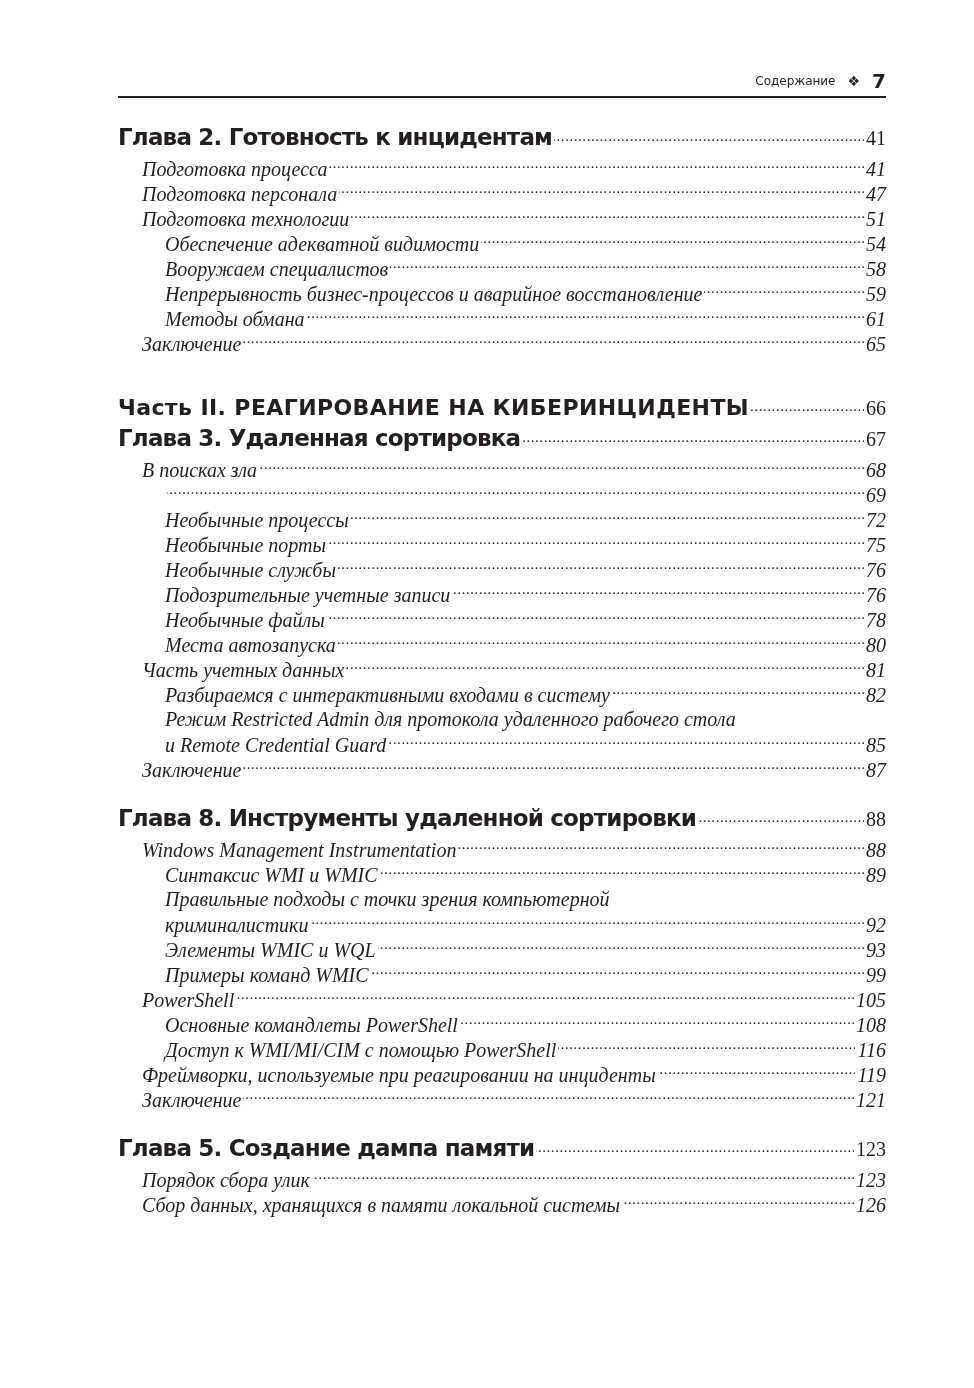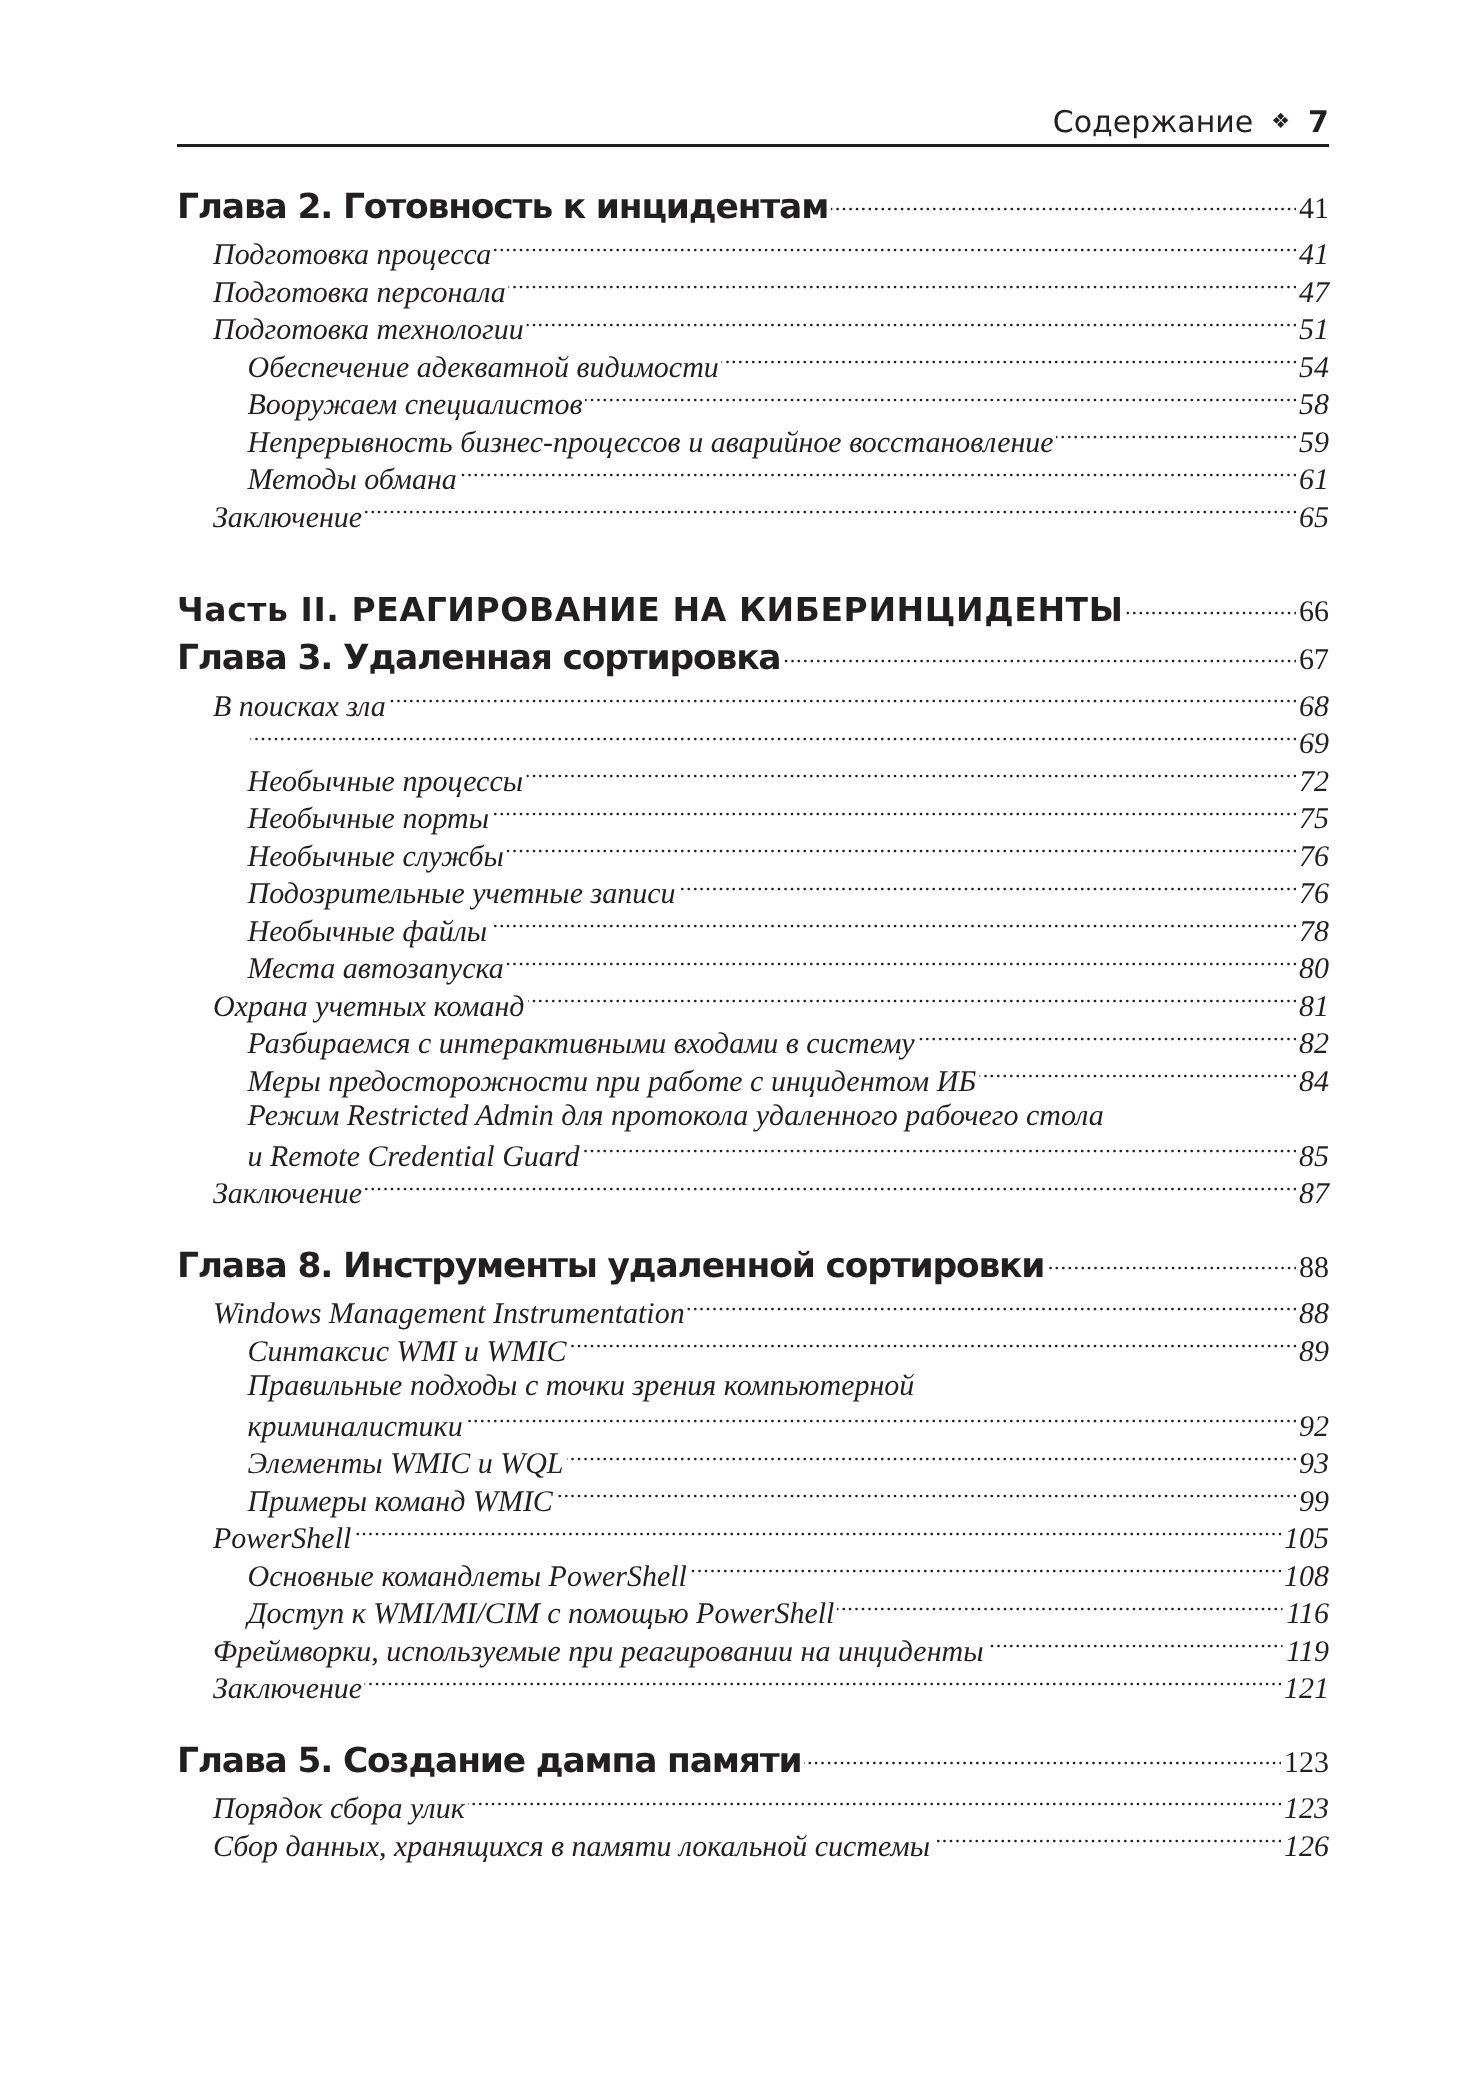--- a/index.html
+++ b/index.html
@@ -20,21 +20,21 @@
       top: 66px;
       width: 768px;
       height: 30px;
       border-bottom: 2px solid #231f20;
       display: flex;
       justify-content: flex-end;
       align-items: center;
       font-family: "DejaVu Sans", sans-serif;
     }
     .header-title {
-      font-size: 20px;
+      font-size: 12px;
       color: #231f20;
       margin-right: 12px;
     }
     .header-ornament {
       font-size: 14px;
       margin-right: 12px;
       color: #231f20;
     }
     .header-page {
       font-size: 20px;
@@ -232,33 +232,28 @@
     <span class="title">Необычные файлы</span>
     <span class="leader"></span>
     <span class="page">78</span>
   </div>
   <div class="row l2">
     <span class="title">Места автозапуска</span>
     <span class="leader"></span>
     <span class="page">80</span>
   </div>
   <div class="row l1">
-    <span class="title">Охрана учетных команд</span>
+    <span class="title">Часть учетных данных</span>
     <span class="leader"></span>
     <span class="page">81</span>
   </div>
   <div class="row l2">
     <span class="title">Разбираемся с интерактивными входами в систему</span>
     <span class="leader"></span>
     <span class="page">82</span>
-  </div>
-  <div class="row l2">
-    <span class="title">Меры предосторожности при работе с инцидентом ИБ</span>
-    <span class="leader"></span>
-    <span class="page">84</span>
   </div>
   <div class="row l2cont">
     <span class="title">Режим Restricted Admin для протокола удаленного рабочего стола</span>
   </div>
   <div class="row l2">
     <span class="title">и Remote Credential Guard</span>
     <span class="leader"></span>
     <span class="page">85</span>
   </div>
   <div class="row l1">

